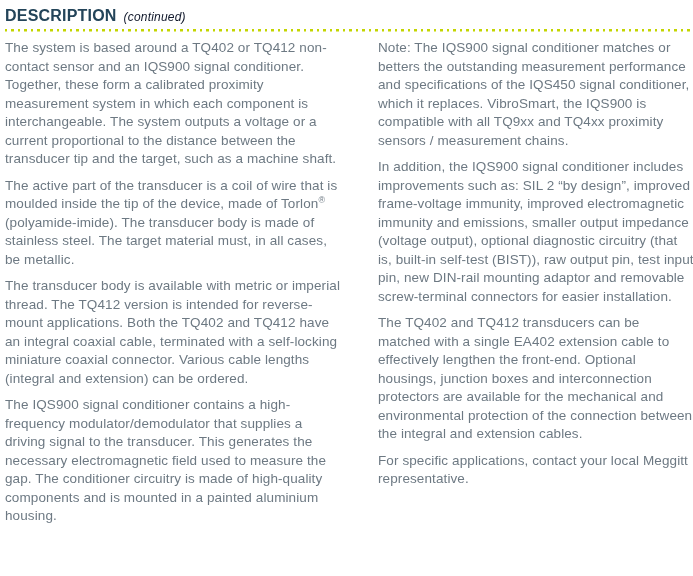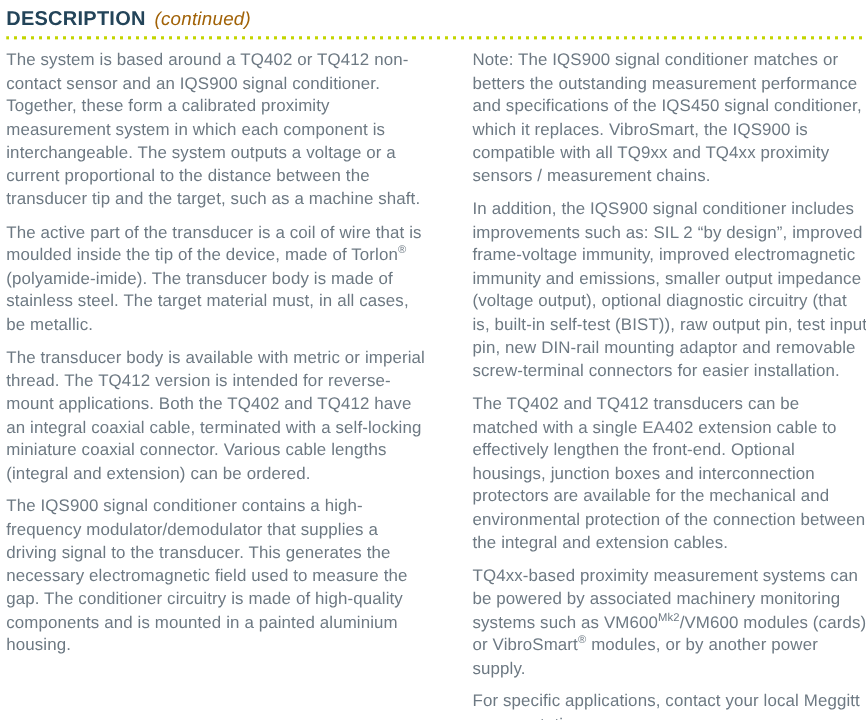--- a/index.html
+++ b/index.html
@@ -22,24 +22,24 @@
     align-items: baseline;
     padding-left: 0px;
   }
   .doc-title {
     font-size: 16px;
     font-weight: bold;
     color: #234459;
     letter-spacing: 0.2px;
   }
   .doc-subtitle {
-    font-size: 15px;
+    font-size: 12px;
     font-style: italic;
     font-weight: normal;
-    color: #a16207;
+    color: #0f172a;
     margin-left: 7px;
     letter-spacing: 0.2px;
   }
   .dotted-divider {
     margin-top: 4px;
     height: 3px;
     width: 687px;
     background-image: repeating-linear-gradient(
       to right,
       #c3d500 0px, #c3d500 2.5px,
@@ -93,18 +93,17 @@
     <div class="col col-left">
         <p class="para"><span>The system is based around a TQ402 or TQ412 non-contact sensor and an IQS900 signal conditioner. Together, these form a calibrated proximity measurement system in which each component is interchangeable. The system outputs a voltage or a current proportional to the distance between the transducer tip and the target, such as a machine shaft.</span></p>
         <p class="para"><span>The active part of the transducer is a coil of wire that is moulded inside the tip of the device, made of Torlon</span><sup>®</sup><span> (polyamide-imide). The transducer body is made of stainless steel. The target material must, in all cases, be metallic.</span></p>
         <p class="para"><span>The transducer body is available with metric or imperial thread. The TQ412 version is intended for reverse-mount applications. Both the TQ402 and TQ412 have an integral coaxial cable, terminated with a self-locking miniature coaxial connector. Various cable lengths (integral and extension) can be ordered.</span></p>
         <p class="para"><span>The IQS900 signal conditioner contains a high-frequency modulator/demodulator that supplies a driving signal to the transducer. This generates the necessary electromagnetic field used to measure the gap. The conditioner circuitry is made of high-quality components and is mounted in a painted aluminium housing.</span></p>
       </div>
     <div class="col col-right">
         <p class="para"><span>Note: The IQS900 signal conditioner matches or betters the outstanding measurement performance and specifications of the IQS450 signal conditioner, which it replaces. VibroSmart, the IQS900 is compatible with all TQ9xx and TQ4xx proximity sensors / measurement chains.</span></p>
         <p class="para"><span>In addition, the IQS900 signal conditioner includes improvements such as: SIL 2 “by design”, improved frame-voltage immunity, improved electromagnetic immunity and emissions, smaller output impedance (voltage output), optional diagnostic circuitry (that is, built-in self-test (BIST)), raw output pin, test input pin, new DIN-rail mounting adaptor and removable screw-terminal connectors for easier installation.</span></p>
         <p class="para"><span>The TQ402 and TQ412 transducers can be matched with a single EA402 extension cable to effectively lengthen the front-end. Optional housings, junction boxes and interconnection protectors are available for the mechanical and environmental protection of the connection between the integral and extension cables.</span></p>
-        <p class="para"><span>TQ4xx-based proximity measurement systems can be powered by associated machinery monitoring systems such as VM600</span><sup>Mk2</sup><span>/VM600 modules (cards) or VibroSmart</span><sup>®</sup><span> modules, or by another power supply.</span></p>
         <p class="para"><span>For specific applications, contact your local Meggitt representative.</span></p>
       </div>
   </div>
 
 </div>
 
 </body></html>

